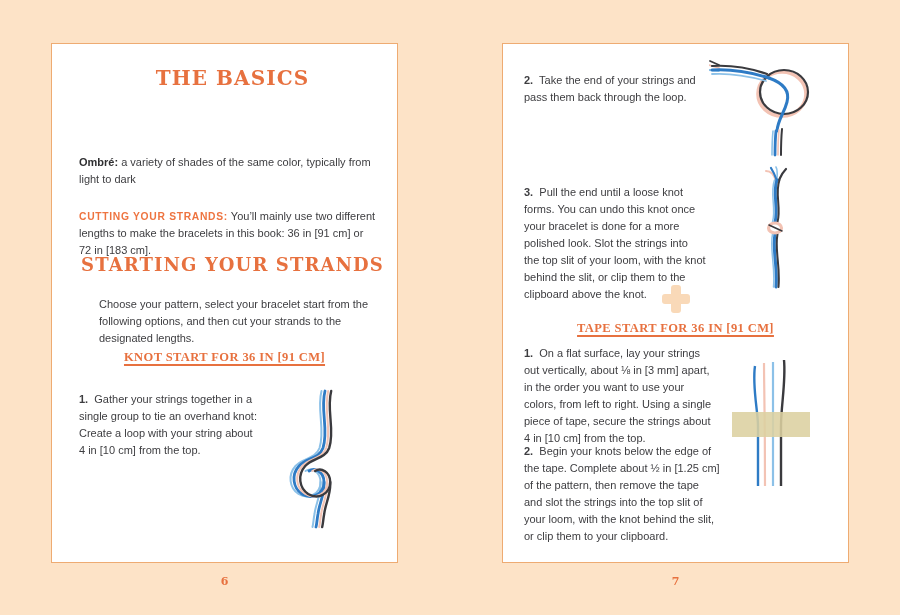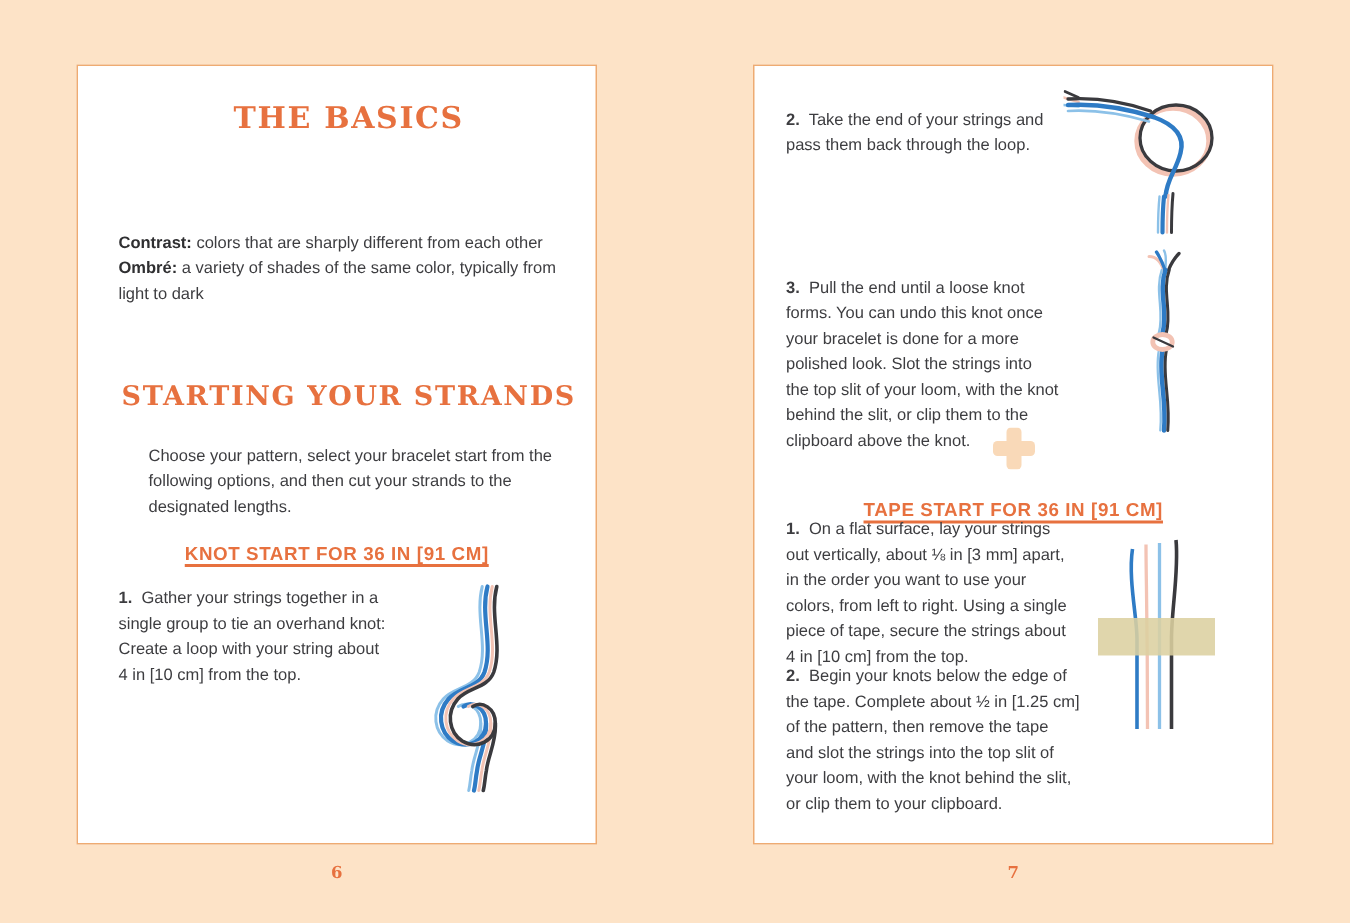--- a/index.html
+++ b/index.html
@@ -27,22 +27,22 @@
     position:absolute; margin:0;
     font-size:11px; line-height:1.55; color:#3d3d40;
   }
   .olabel {
     color:#ee7440; font-weight:700; letter-spacing:0.7px; font-size:10.3px;
   }
   .term { font-weight:700; color:#2f2f31; }
   .stepnum { font-weight:700; }
 
   .uheading {
-    position:absolute; left:0; right:0; margin:12px; text-align:center;
-    font-family:Liberation Sans, sans-serif;
+    position:absolute; left:0; right:0; margin:0; text-align:center;
+    font-family:Liberation Serif, serif;
     font-weight:700; font-size:12.5px; color:#e7713f; letter-spacing:0.4px;
     text-decoration:underline; text-underline-offset:3px; text-decoration-thickness:1.5px;
   }
 
   .defline { margin:0; }
 
   .illus { position:absolute; }
 
   .folio {
     position:absolute; top:575px; width:347px; text-align:center;
@@ -73,24 +73,24 @@
   .pos-tstep2    { top:399px; left:21px; width:196px; }
 </style>
 </head>
 <body>
 
 <div class="page page-left">
   <h1 class="title">THE BASICS</h1>
 
 
   <div class="para pos-palettes">
-    <p class="defline"><span class="term">Contrast:</span> <span>colors that are sharply different from each other</span></p>
     <p class="defline"><span class="term">Ombré:</span> <span>a variety of shades of the same color, typically from light to dark</span></p>
   </div>
 
+  <p class="para pos-cutting"><span class="olabel">CUTTING YOUR STRANDS:</span> <span>You’ll mainly use two different lengths to make the bracelets in this book: 36 in [91 cm] or 72 in [183 cm].</span></p>
 
   <h2 class="subtitle">STARTING YOUR STRANDS</h2>
 
   <p class="para pos-intro">Choose your pattern, select your bracelet start from the following options, and then cut your strands to the designated lengths.</p>
 
   <h3 class="uheading pos-knot-head">KNOT START FOR 36 IN [91 CM]</h3>
 
   <p class="para pos-step1"><span class="stepnum">1.</span>&nbsp; <span>Gather your strings together in a single group to tie an overhand knot: Create a loop with your string about 4 in [10 cm] from the top.</span></p>
 
   <svg class="illus pos-illus1" width="58" height="142" viewBox="0 0 58 142">

